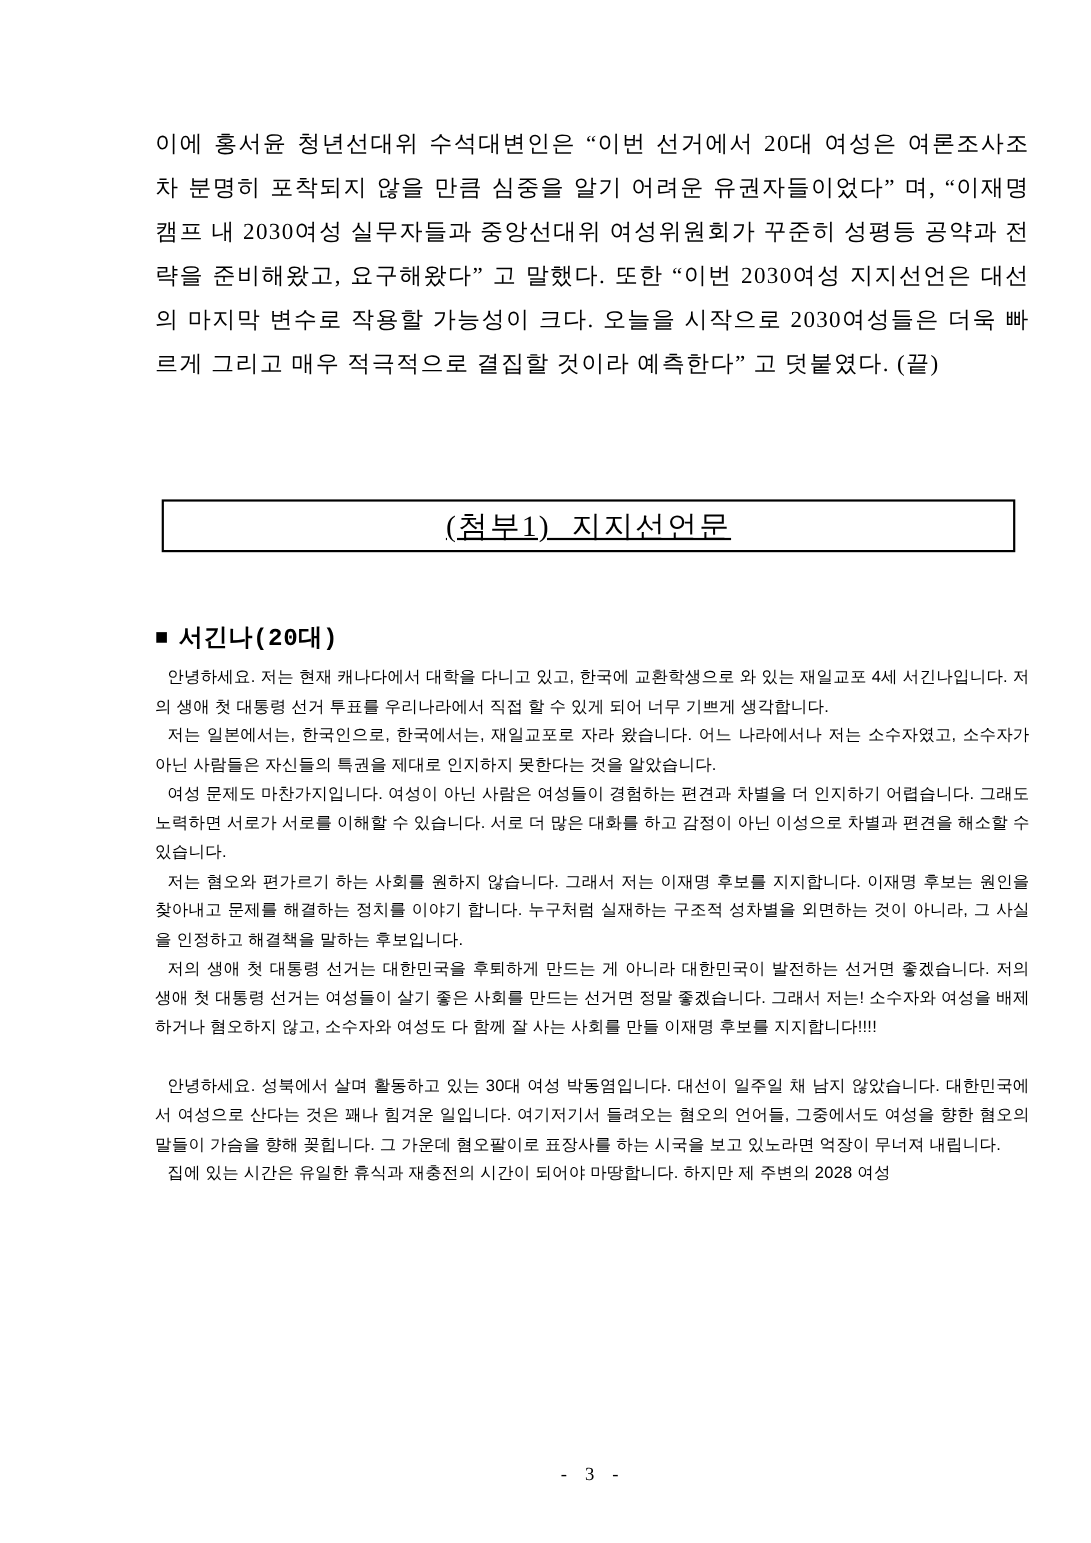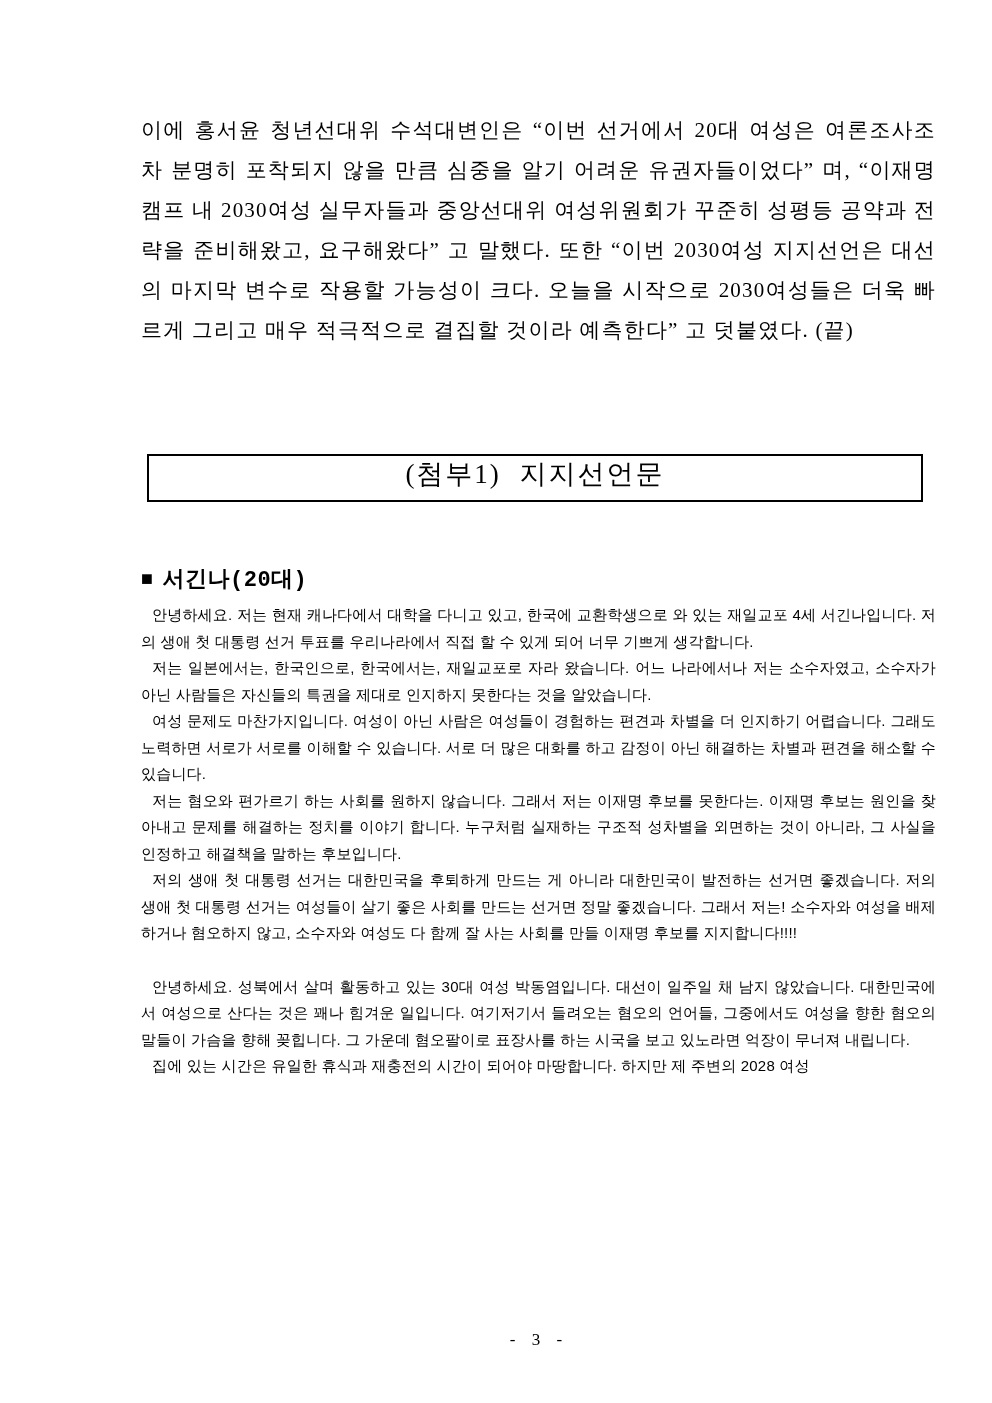--- a/index.html
+++ b/index.html
@@ -28,22 +28,23 @@
     text-align: justify;
     word-break: break-all;
   }
   
   .attach-box {
     box-sizing: border-box;
     margin: 104px 13px 0 6px;
     border: 2px solid #000000;
     height: 48px;
     display: flex;
-    align-items: flex-start;
+    align-items: center;
     justify-content: center;
+    text-decoration: underline;
   }
   .attach-title {
     font-family: "Liberation Serif", "DejaVu Serif", serif;
     font-size: 27px;
     letter-spacing: 2px;
     word-spacing: 10px;
     white-space: nowrap;
   }
   
   .section-1 { margin-top: 64px; }
@@ -95,22 +96,22 @@
   <div class="attach-box">
     <span class="attach-title">(첨부1) 지지선언문</span>
   </div>
 
   <div class="section section-1">
     <h2 class="section-heading">
       <span class="bullet">■</span><span>서긴나(20대)</span>
     </h2>
     <p class="body-para">안녕하세요. 저는 현재 캐나다에서 대학을 다니고 있고, 한국에 교환학생으로 와 있는 재일교포 4세 서긴나입니다. 저의 생애 첫 대통령 선거 투표를 우리나라에서 직접 할 수 있게 되어 너무 기쁘게 생각합니다.</p>
     <p class="body-para">저는 일본에서는, 한국인으로, 한국에서는, 재일교포로 자라 왔습니다. 어느 나라에서나 저는 소수자였고, 소수자가 아닌 사람들은 자신들의 특권을 제대로 인지하지 못한다는 것을 알았습니다.</p>
-    <p class="body-para">여성 문제도 마찬가지입니다. 여성이 아닌 사람은 여성들이 경험하는 편견과 차별을 더 인지하기 어렵습니다. 그래도 노력하면 서로가 서로를 이해할 수 있습니다. 서로 더 많은 대화를 하고 감정이 아닌 해결하는 차별과 편견을 해소할 수 있습니다.</p>
-    <p class="body-para">저는 혐오와 편가르기 하는 사회를 원하지 않습니다. 그래서 저는 이재명 후보를 못한다는. 이재명 후보는 원인을 찾아내고 문제를 해결하는 정치를 이야기 합니다. 누구처럼 실재하는 구조적 성차별을 외면하는 것이 아니라, 그 사실을 인정하고 해결책을 말하는 후보입니다.</p>
+    <p class="body-para">여성 문제도 마찬가지입니다. 여성이 아닌 사람은 여성들이 경험하는 편견과 차별을 더 인지하기 어렵습니다. 그래도 노력하면 서로가 서로를 이해할 수 있습니다. 서로 더 많은 대화를 하고 감정이 아닌 이성으로 차별과 편견을 해소할 수 있습니다.</p>
+    <p class="body-para">저는 혐오와 편가르기 하는 사회를 원하지 않습니다. 그래서 저는 이재명 후보를 지지합니다. 이재명 후보는 원인을 찾아내고 문제를 해결하는 정치를 이야기 합니다. 누구처럼 실재하는 구조적 성차별을 외면하는 것이 아니라, 그 사실을 인정하고 해결책을 말하는 후보입니다.</p>
     <p class="body-para">저의 생애 첫 대통령 선거는 대한민국을 후퇴하게 만드는 게 아니라 대한민국이 발전하는 선거면 좋겠습니다. 저의 생애 첫 대통령 선거는 여성들이 살기 좋은 사회를 만드는 선거면 정말 좋겠습니다. 그래서 저는! 소수자와 여성을 배제하거나 혐오하지 않고, 소수자와 여성도 다 함께 잘 사는 사회를 만들 이재명 후보를 지지합니다!!!!</p>
   </div>
 
   <div class="section section-2">
     <p class="body-para">안녕하세요. 성북에서 살며 활동하고 있는 30대 여성 박동염입니다. 대선이 일주일 채 남지 않았습니다. 대한민국에서 여성으로 산다는 것은 꽤나 힘겨운 일입니다. 여기저기서 들려오는 혐오의 언어들, 그중에서도 여성을 향한 혐오의 말들이 가슴을 향해 꽂힙니다. 그 가운데 혐오팔이로 표장사를 하는 시국을 보고 있노라면 억장이 무너져 내립니다.</p>
     <p class="body-para">집에 있는 시간은 유일한 휴식과 재충전의 시간이 되어야 마땅합니다. 하지만 제 주변의 2028 여성</p>
   </div>
 
   <div class="page-footer">- 3 -</div>
 

